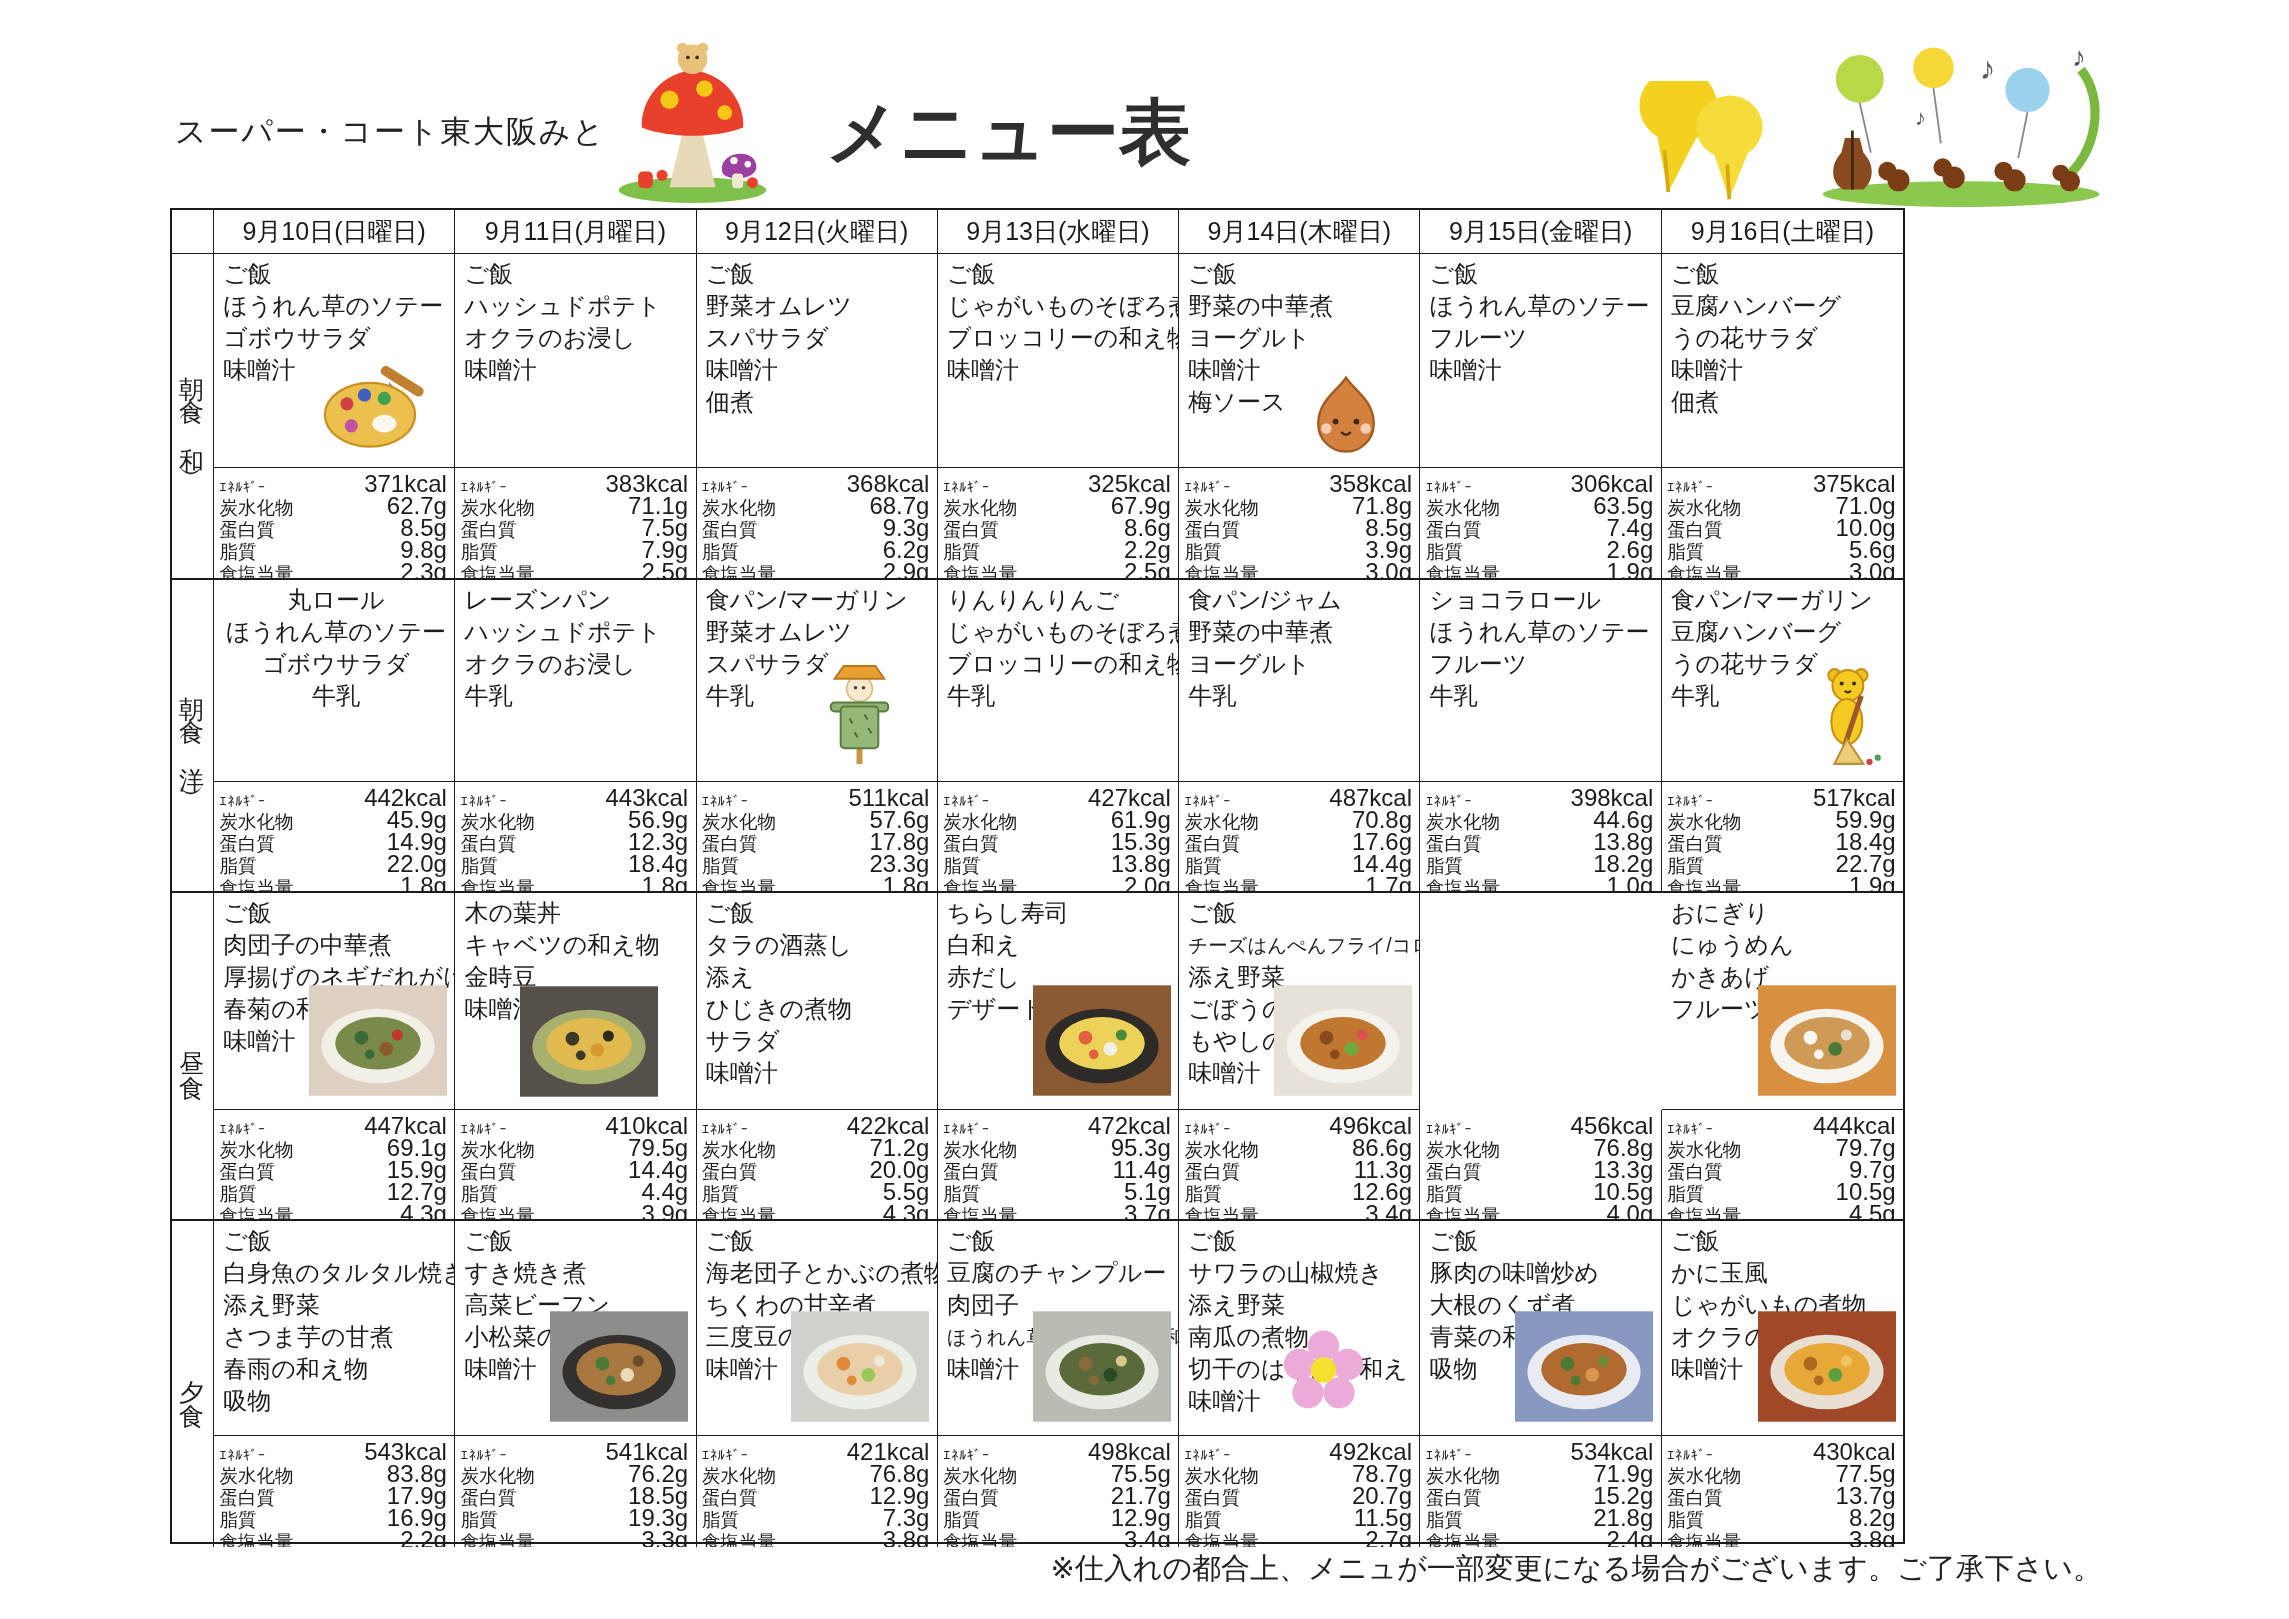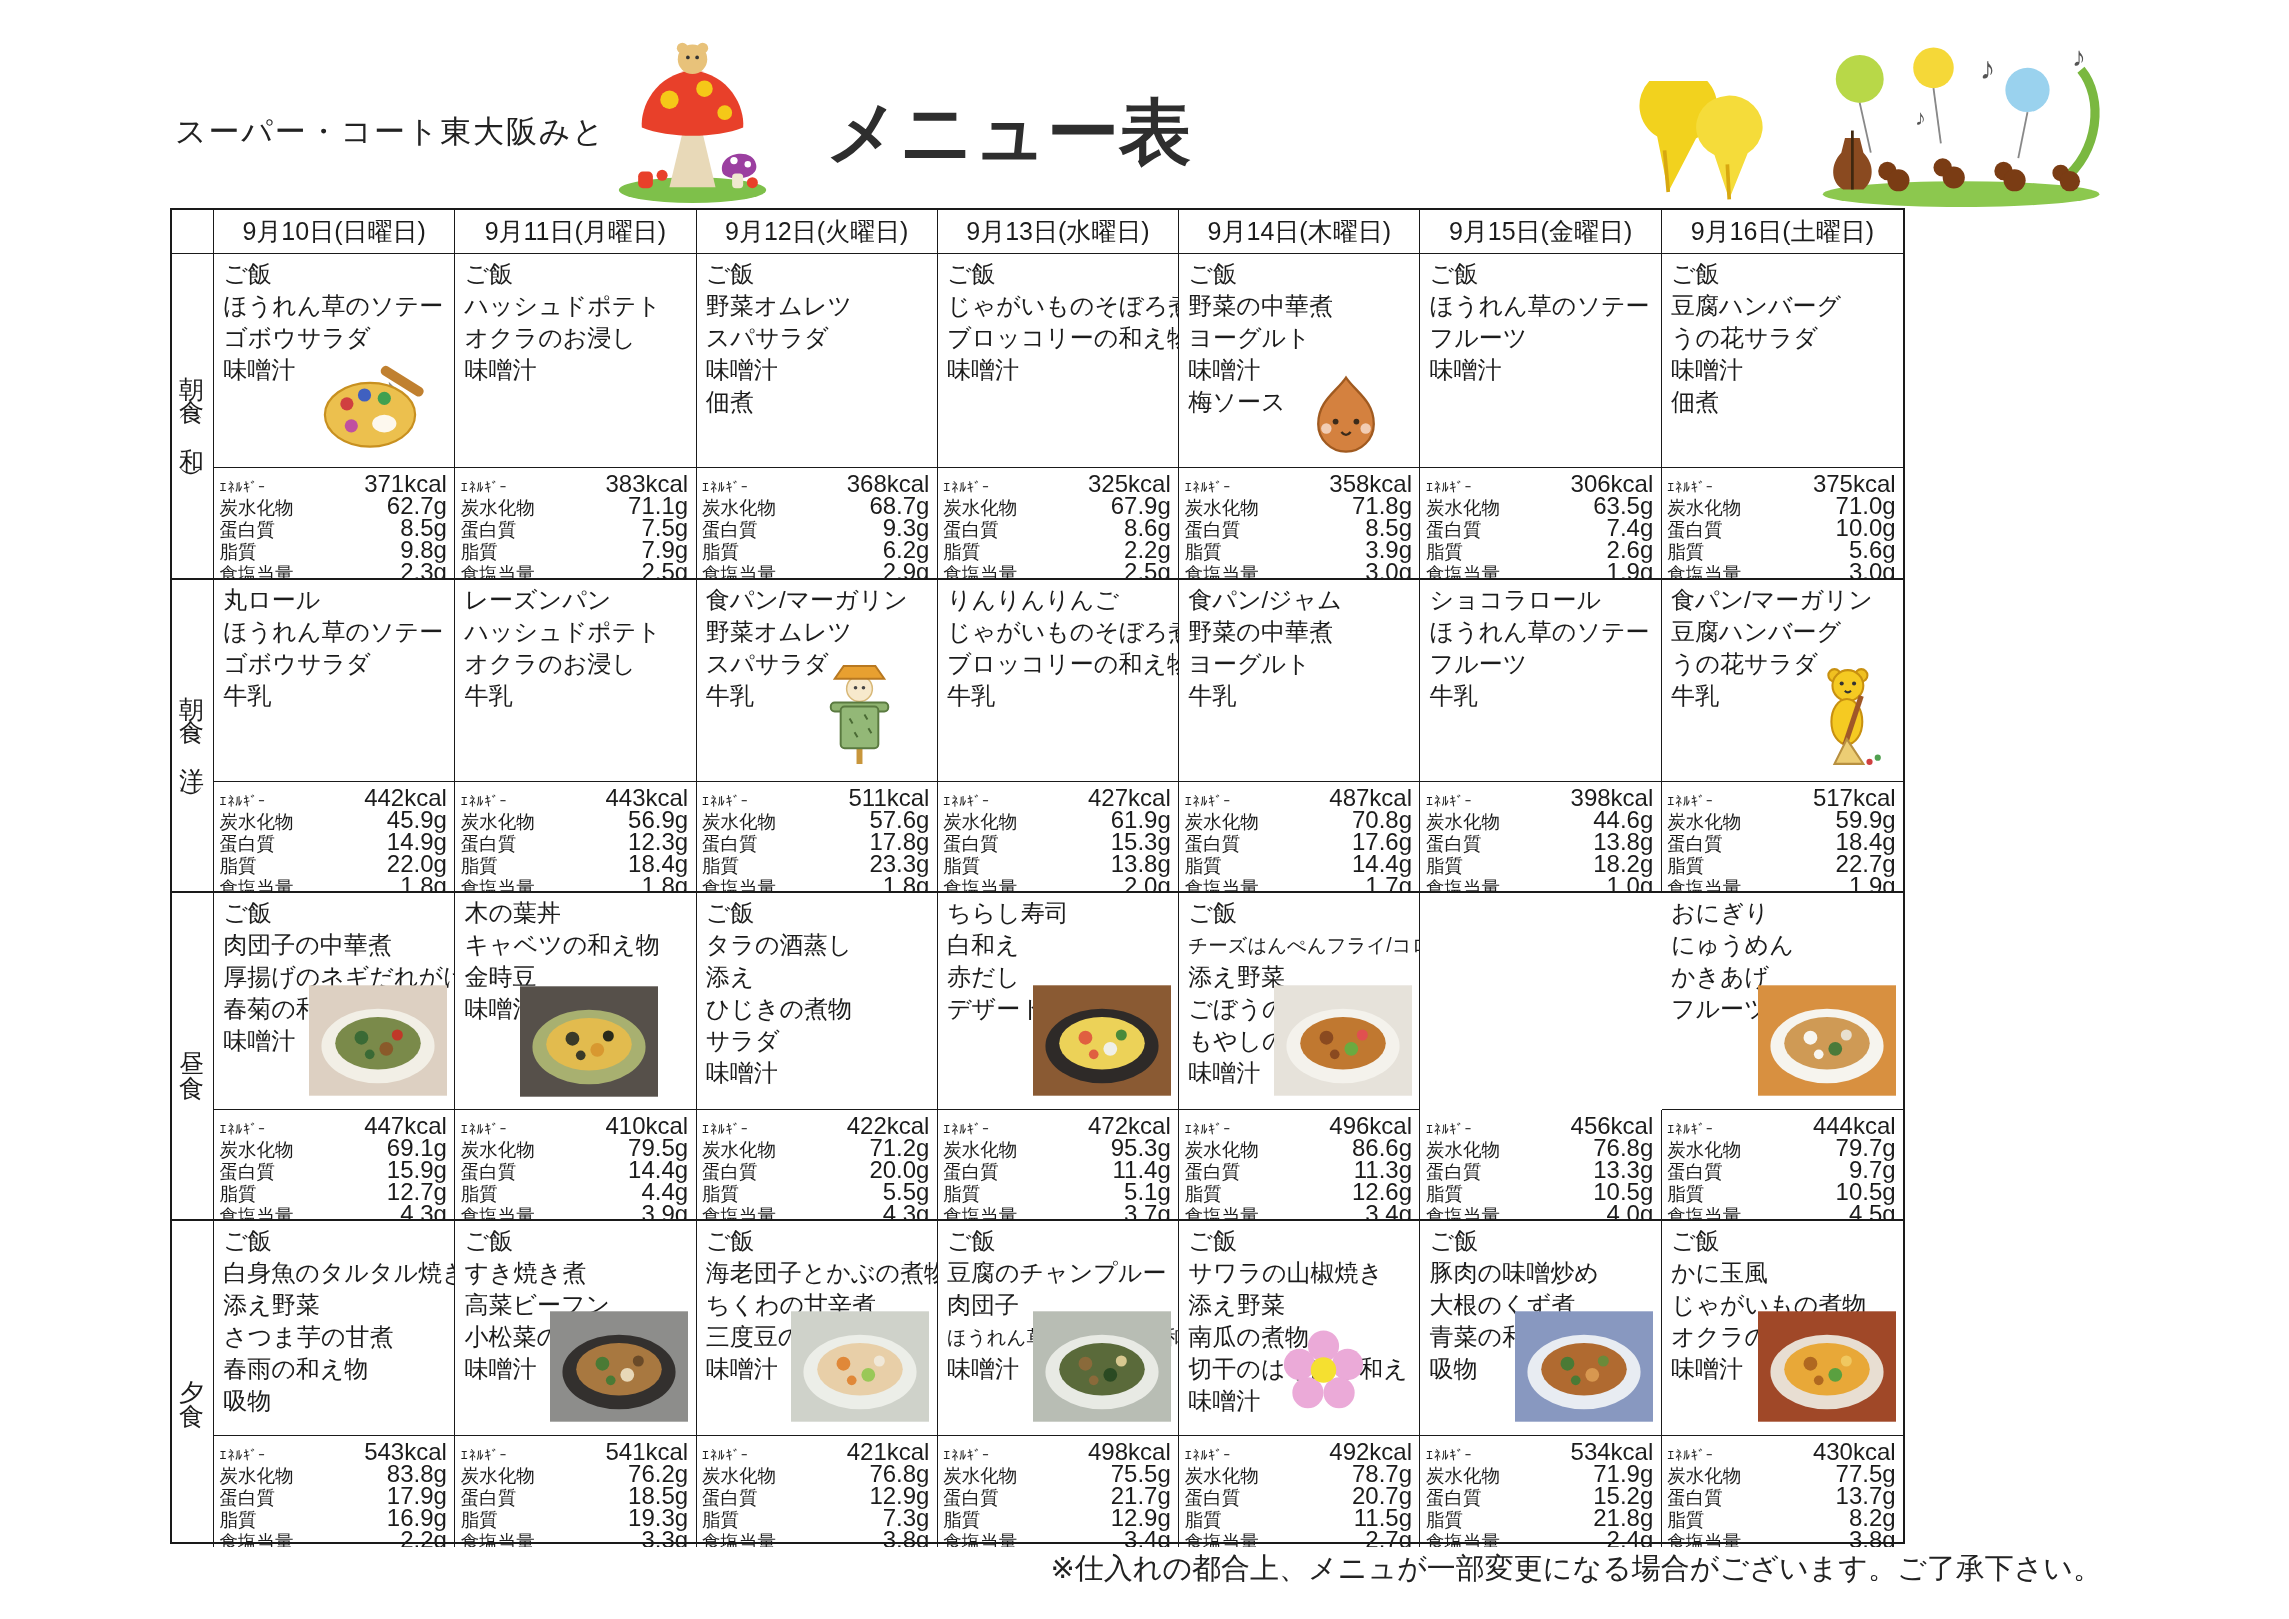--- a/index.html
+++ b/index.html
@@ -346,21 +346,21 @@
          <span class="nut-val">5.6g</span>
        </div>
         <div class="nut-line">
          <span class="nut-label">食塩当量</span>
          <span class="nut-val">3.0g</span>
        </div>
       </div>
       <div class="cell label-cell thick-bottom" style="grid-area: 4 / 1 / span 2;">
         <span>朝食（洋）</span>
       </div>
-      <div class="cell menu-cell" style="grid-area: 4 / 2;">
+      <div class="cell menu-cell" style="grid-area: 4 / 2; text-align: center;">
         <div class="mline">丸ロール</div>
         <div class="mline">ほうれん草のソテー</div>
         <div class="mline">ゴボウサラダ</div>
         <div class="mline">牛乳</div>
       </div>
       <div class="cell nut-cell thick-bottom" style="grid-area: 5 / 2;">
         <div class="nut-line">
          <span class="nut-label en">ｴﾈﾙｷﾞｰ</span>
          <span class="nut-val">442kcal</span>
        </div>

